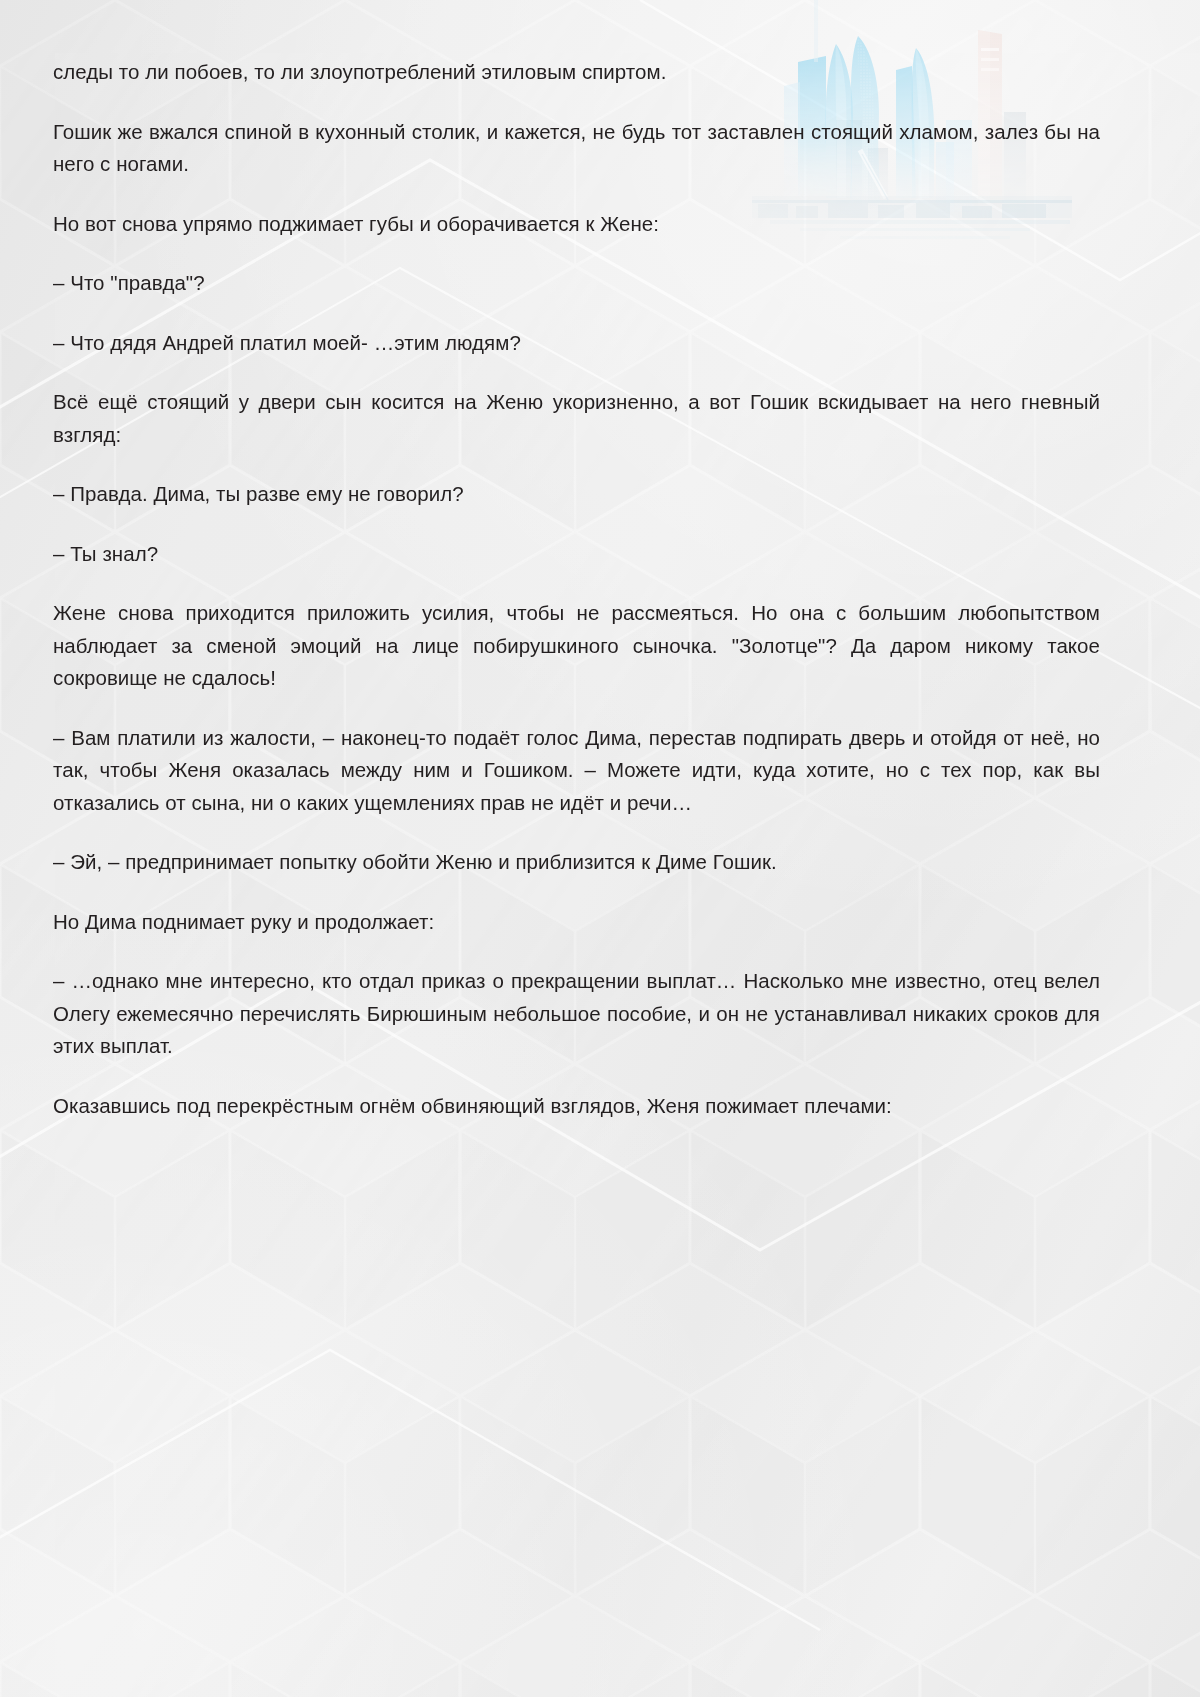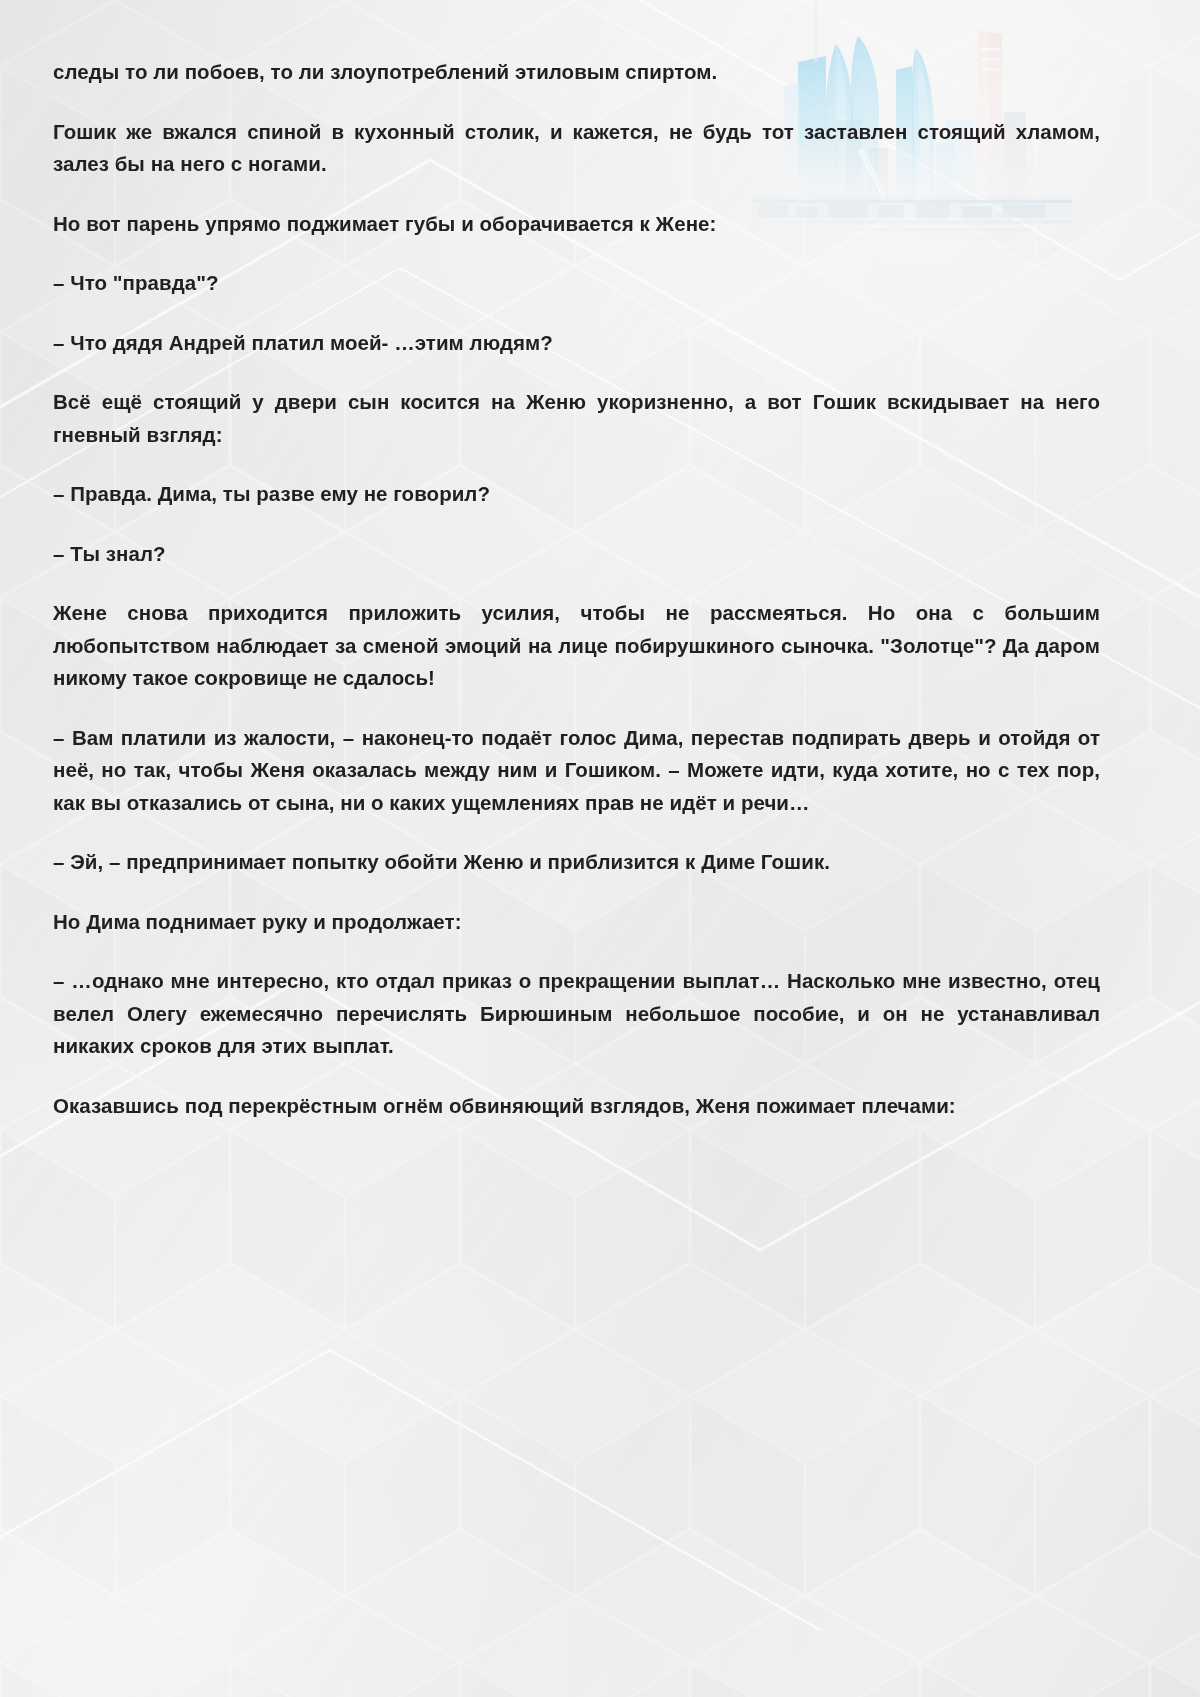--- a/index.html
+++ b/index.html
@@ -59,21 +59,20 @@
     width: 1200px;
   }
   .para {
     margin: 0 0 27px 0;
     font-size: 20.5px;
     line-height: 32.5px;
     color: #231f20;
     text-align: justify;
     text-justify: inter-word;
     letter-spacing: 0.05px;
-    font-weight: bold;
     -webkit-font-smoothing: antialiased;
   }
   .para.lead {
     margin-bottom: 27px;
   }
   .para:last-child {
     margin-bottom: 0;
   }
 </style>
 </head>
@@ -211,21 +210,21 @@
       </g>
     </g>
   </svg>
 
   <div id="bg-vignette"></div>
 </div>
 
 <main id="page">
   <p class="para lead">следы то ли побоев, то ли злоупотреблений этиловым спиртом.</p>
   <p class="para">Гошик же вжался спиной в кухонный столик, и кажется, не будь тот заставлен стоящий хламом, залез бы на него с ногами.</p>
-  <p class="para">Но вот парень упрямо поджимает губы и оборачивается к Жене:</p>
+  <p class="para">Но вот снова упрямо поджимает губы и оборачивается к Жене:</p>
   <p class="para">– Что "правда"?</p>
   <p class="para">– Что дядя Андрей платил моей- …этим людям?</p>
   <p class="para">Всё ещё стоящий у двери сын косится на Женю укоризненно, а вот Гошик вскидывает на него гневный взгляд:</p>
   <p class="para">– Правда. Дима, ты разве ему не говорил?</p>
   <p class="para">– Ты знал?</p>
   <p class="para">Жене снова приходится приложить усилия, чтобы не рассмеяться. Но она с большим любопытством наблюдает за сменой эмоций на лице побирушкиного сыночка. "Золотце"? Да даром никому такое сокровище не сдалось!</p>
   <p class="para">– Вам платили из жалости, – наконец-то подаёт голос Дима, перестав подпирать дверь и отойдя от неё, но так, чтобы Женя оказалась между ним и Гошиком. – Можете идти, куда хотите, но с тех пор, как вы отказались от сына, ни о каких ущемлениях прав не идёт и речи…</p>
   <p class="para">– Эй, – предпринимает попытку обойти Женю и приблизится к Диме Гошик.</p>
   <p class="para">Но Дима поднимает руку и продолжает:</p>
   <p class="para">– …однако мне интересно, кто отдал приказ о прекращении выплат… Насколько мне известно, отец велел Олегу ежемесячно перечислять Бирюшиным небольшое пособие, и он не устанавливал никаких сроков для этих выплат.</p>

